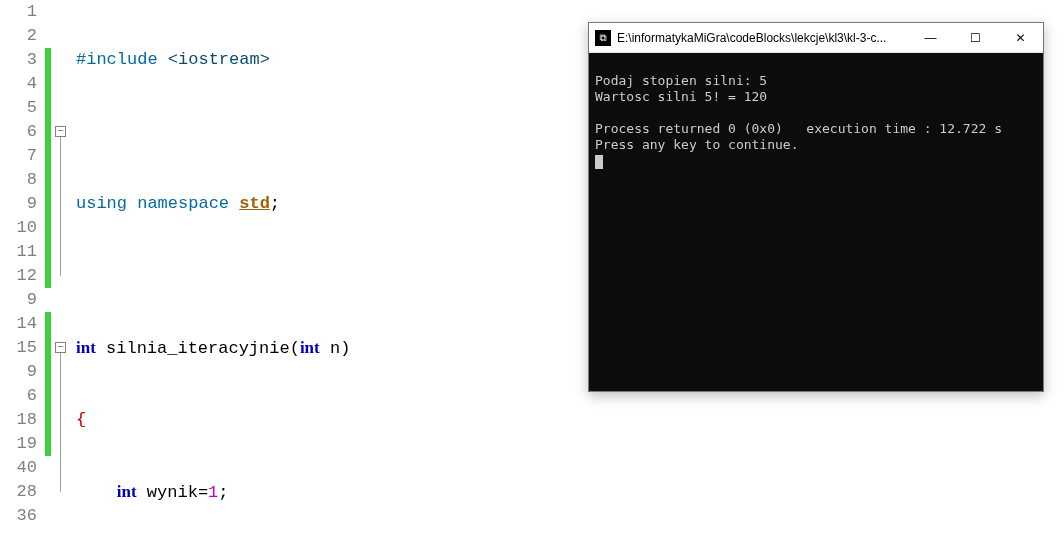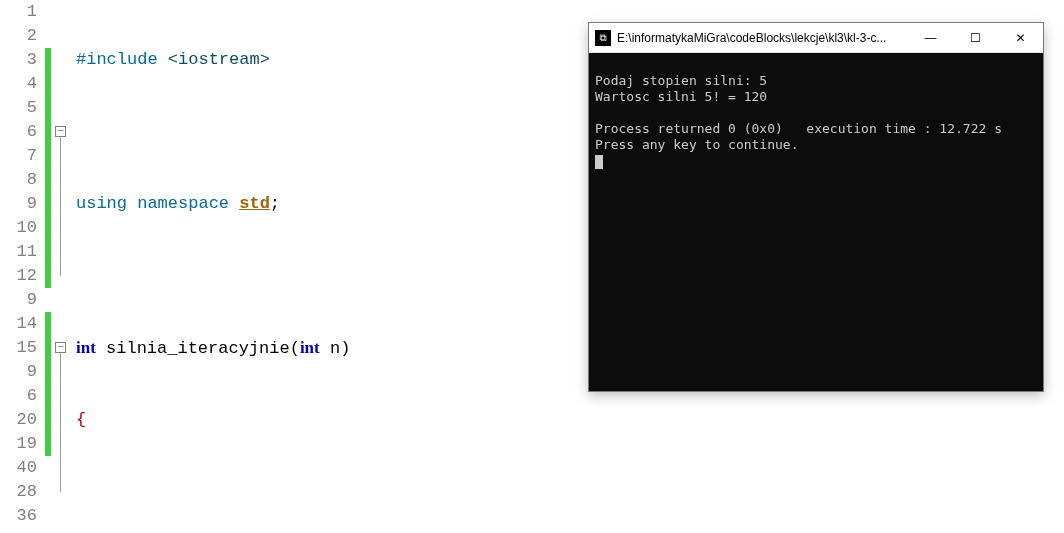--- a/index.html
+++ b/index.html
@@ -148,21 +148,21 @@
       <div>8</div>
       <div>9</div>
       <div>10</div>
       <div>11</div>
       <div>12</div>
       <div>9</div>
       <div>14</div>
       <div>15</div>
       <div>9</div>
       <div>6</div>
-      <div>20</div>
+      <div>18</div>
       <div>19</div>
       <div>40</div>
       <div>28</div>
       <div>36</div>
     </div>
 
   <div class="marker-col" id="markers">
       <div class="marker" style="top: 48px; height: 240px;"></div>
       <div class="marker" style="top: 312px; height: 144px;"></div>
     </div>
@@ -174,20 +174,21 @@
       <div class="fold-box" style="top: 342px;">−</div>
     </div>
 
   <div class="code">
     <div><span class="kw-green">#include</span><span> </span><span class="angle">&lt;iostream&gt;</span></div>
     <div><span></span></div>
     <div><span class="kw-green">using</span><span> </span><span class="kw-green">namespace</span><span> </span><span class="kw-purple">std</span><span>;</span></div>
     <div><span></span></div>
     <div><span class="kw-blue">int</span><span> </span><span class="id">silnia_iteracyjnie</span><span>(</span><span class="kw-blue">int</span><span> </span><span>n</span><span>)</span></div>
     <div><span class="brace">{</span></div>
+    <div><span>    </span><span class="kw-blue">int</span><span> </span><span>wynik</span><span>=</span><span class="num">1</span><span>;</span></div>
     
     
     
     
     
     
     
     
     
     

